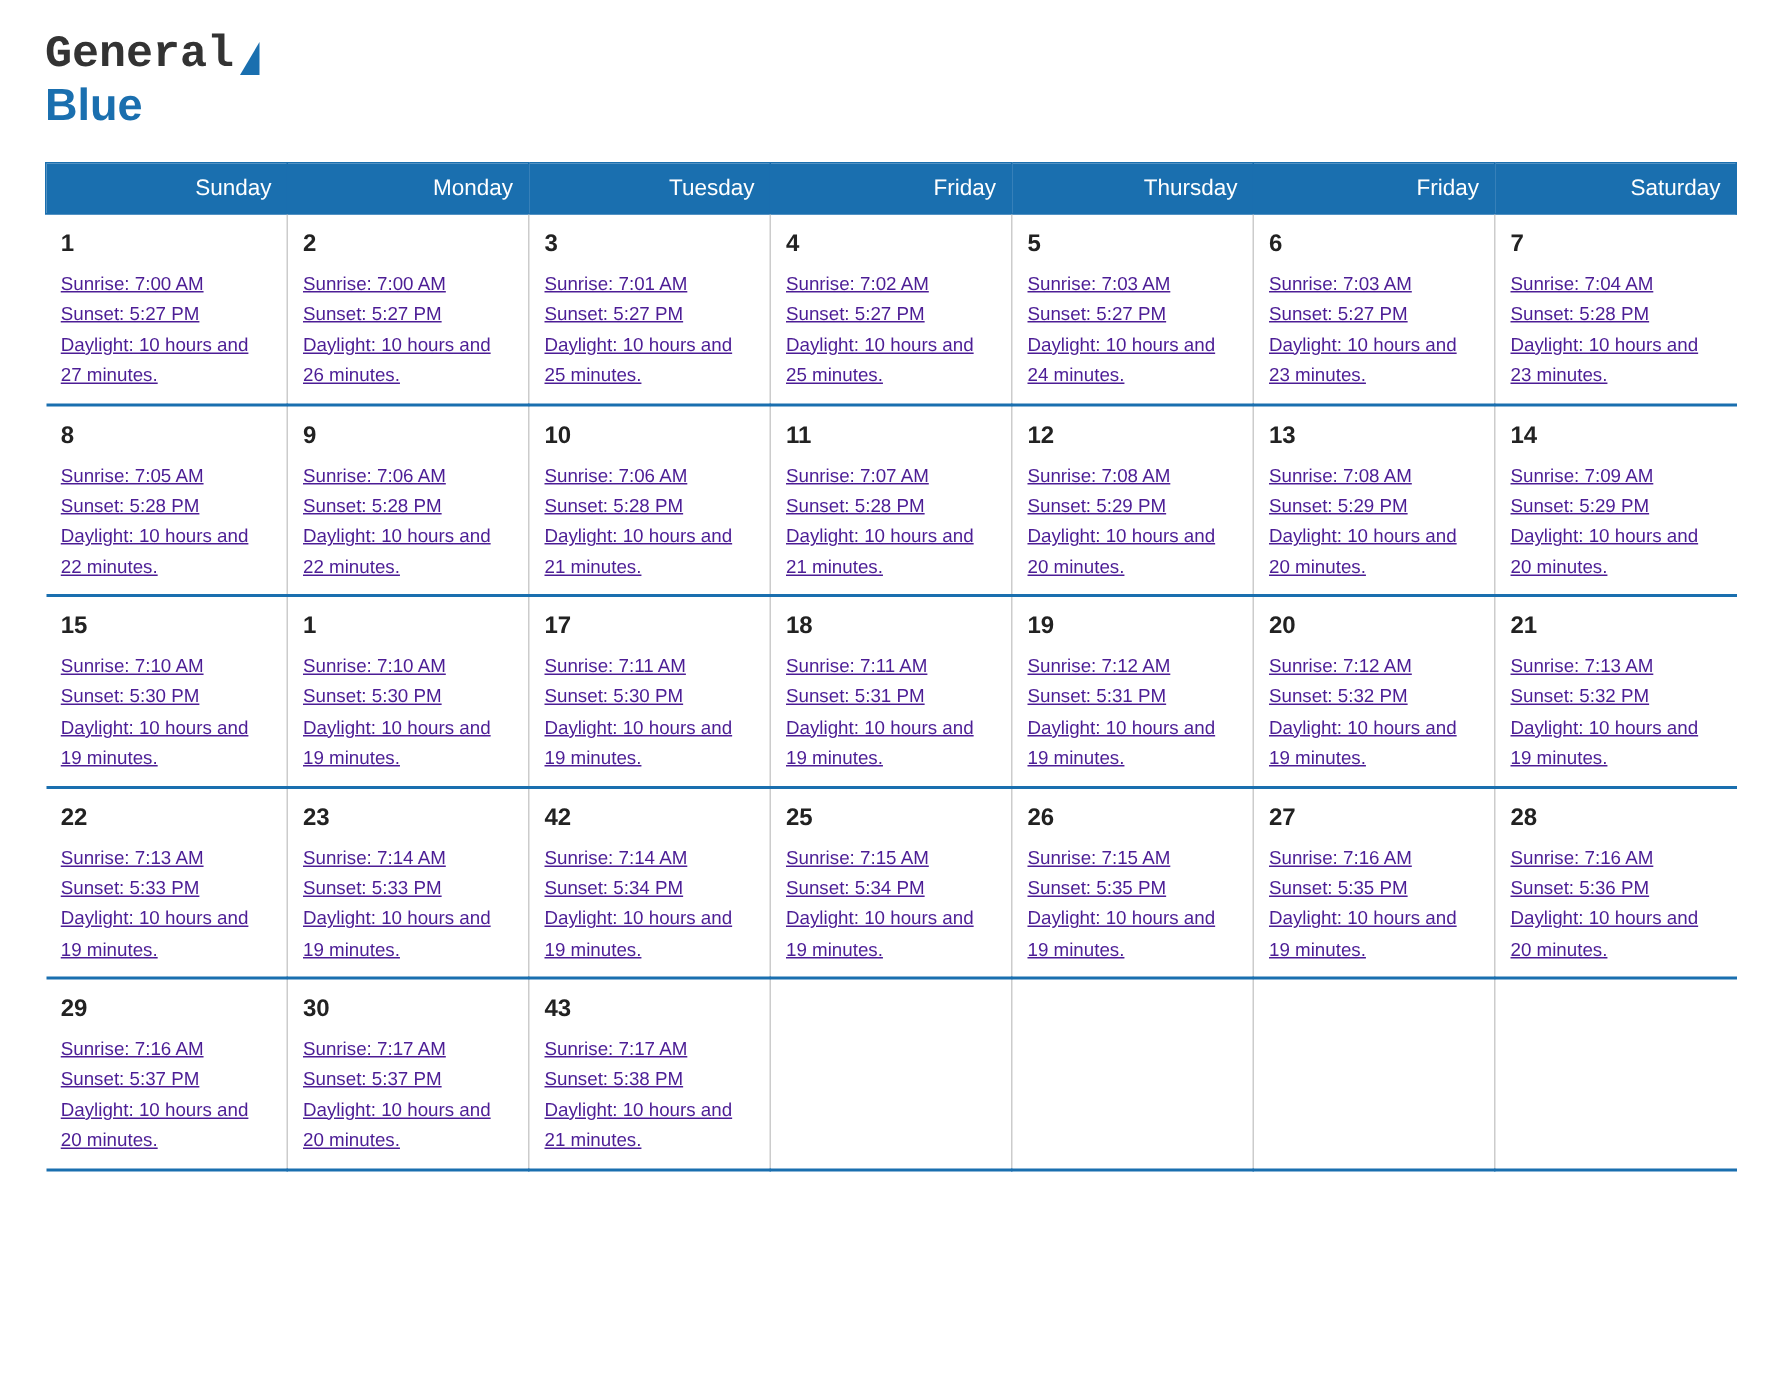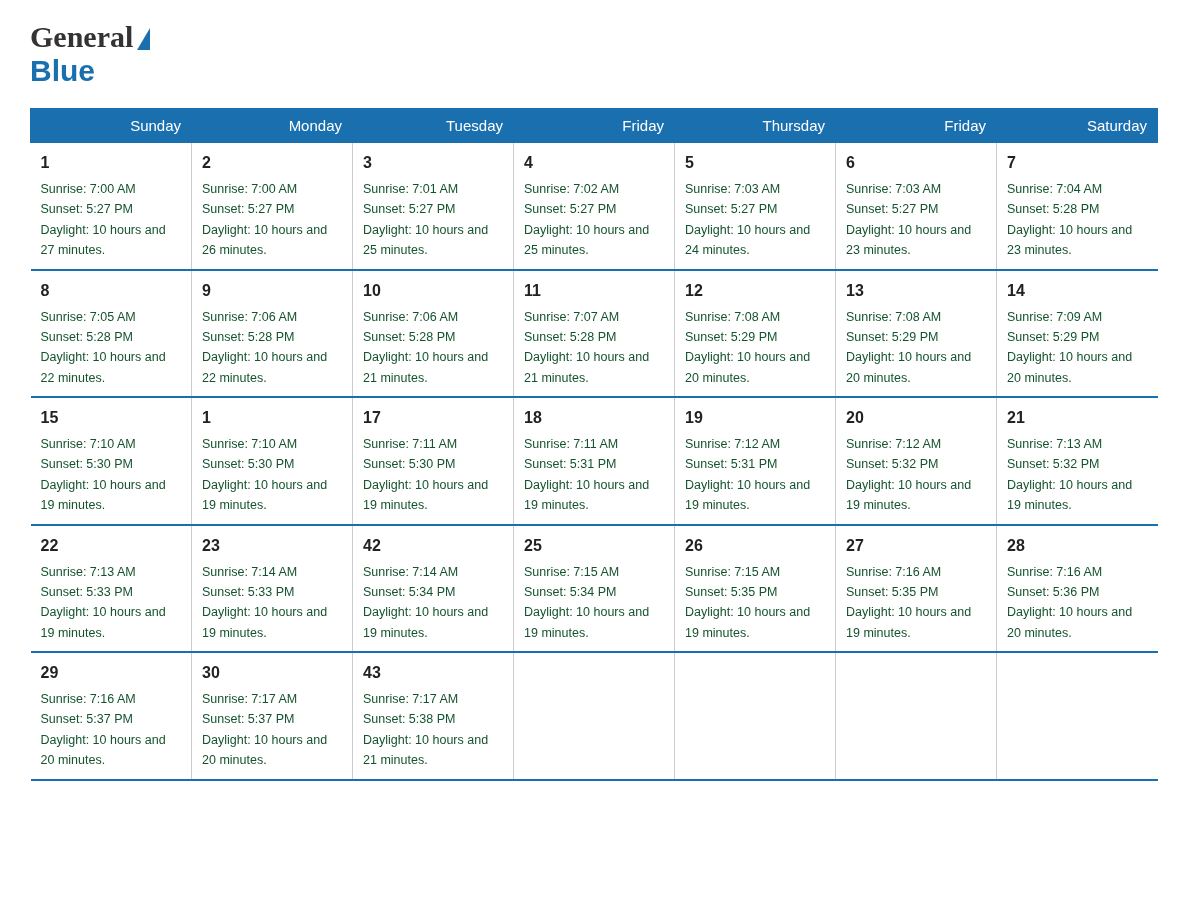--- a/index.html
+++ b/index.html
@@ -72,34 +72,35 @@
     }
     .day-num {
       font-size: 16px;
       font-weight: bold;
       color: #222;
       display: block;
       margin-bottom: 4px;
     }
     .day-info {
       font-size: 12.5px;
-      color: #14532d;
+      color: #4c1d95;
       line-height: 1.55;
+      text-decoration: underline;
     }
     .empty-cell {
       background: #fff;
     }
   </style>
 </head>
 <body>
 
 <div class="header">
   <div class="logo-wrapper">
     <div class="logo-line1">
-      <span style="font-size:30px;font-weight:bold;color:#333;font-family:Liberation Serif, serif;">General</span>
+      <span style="font-size:30px;font-weight:bold;color:#333;font-family:Liberation Mono, monospace;">General</span>
       <span style="display:inline-block;margin-left:4px;width:0;height:0;border-left:13px solid transparent;border-bottom:22px solid #1a6faf;position:relative;top:2px;"></span>
     </div>
     <div>
       <span style="font-size:30px;font-weight:bold;color:#1a6faf;font-family:Liberation Sans, sans-serif;">Blue</span>
     </div>
   </div>
   <div class="title-section">
     <h1></h1>
     <h2></h2>
   </div>

